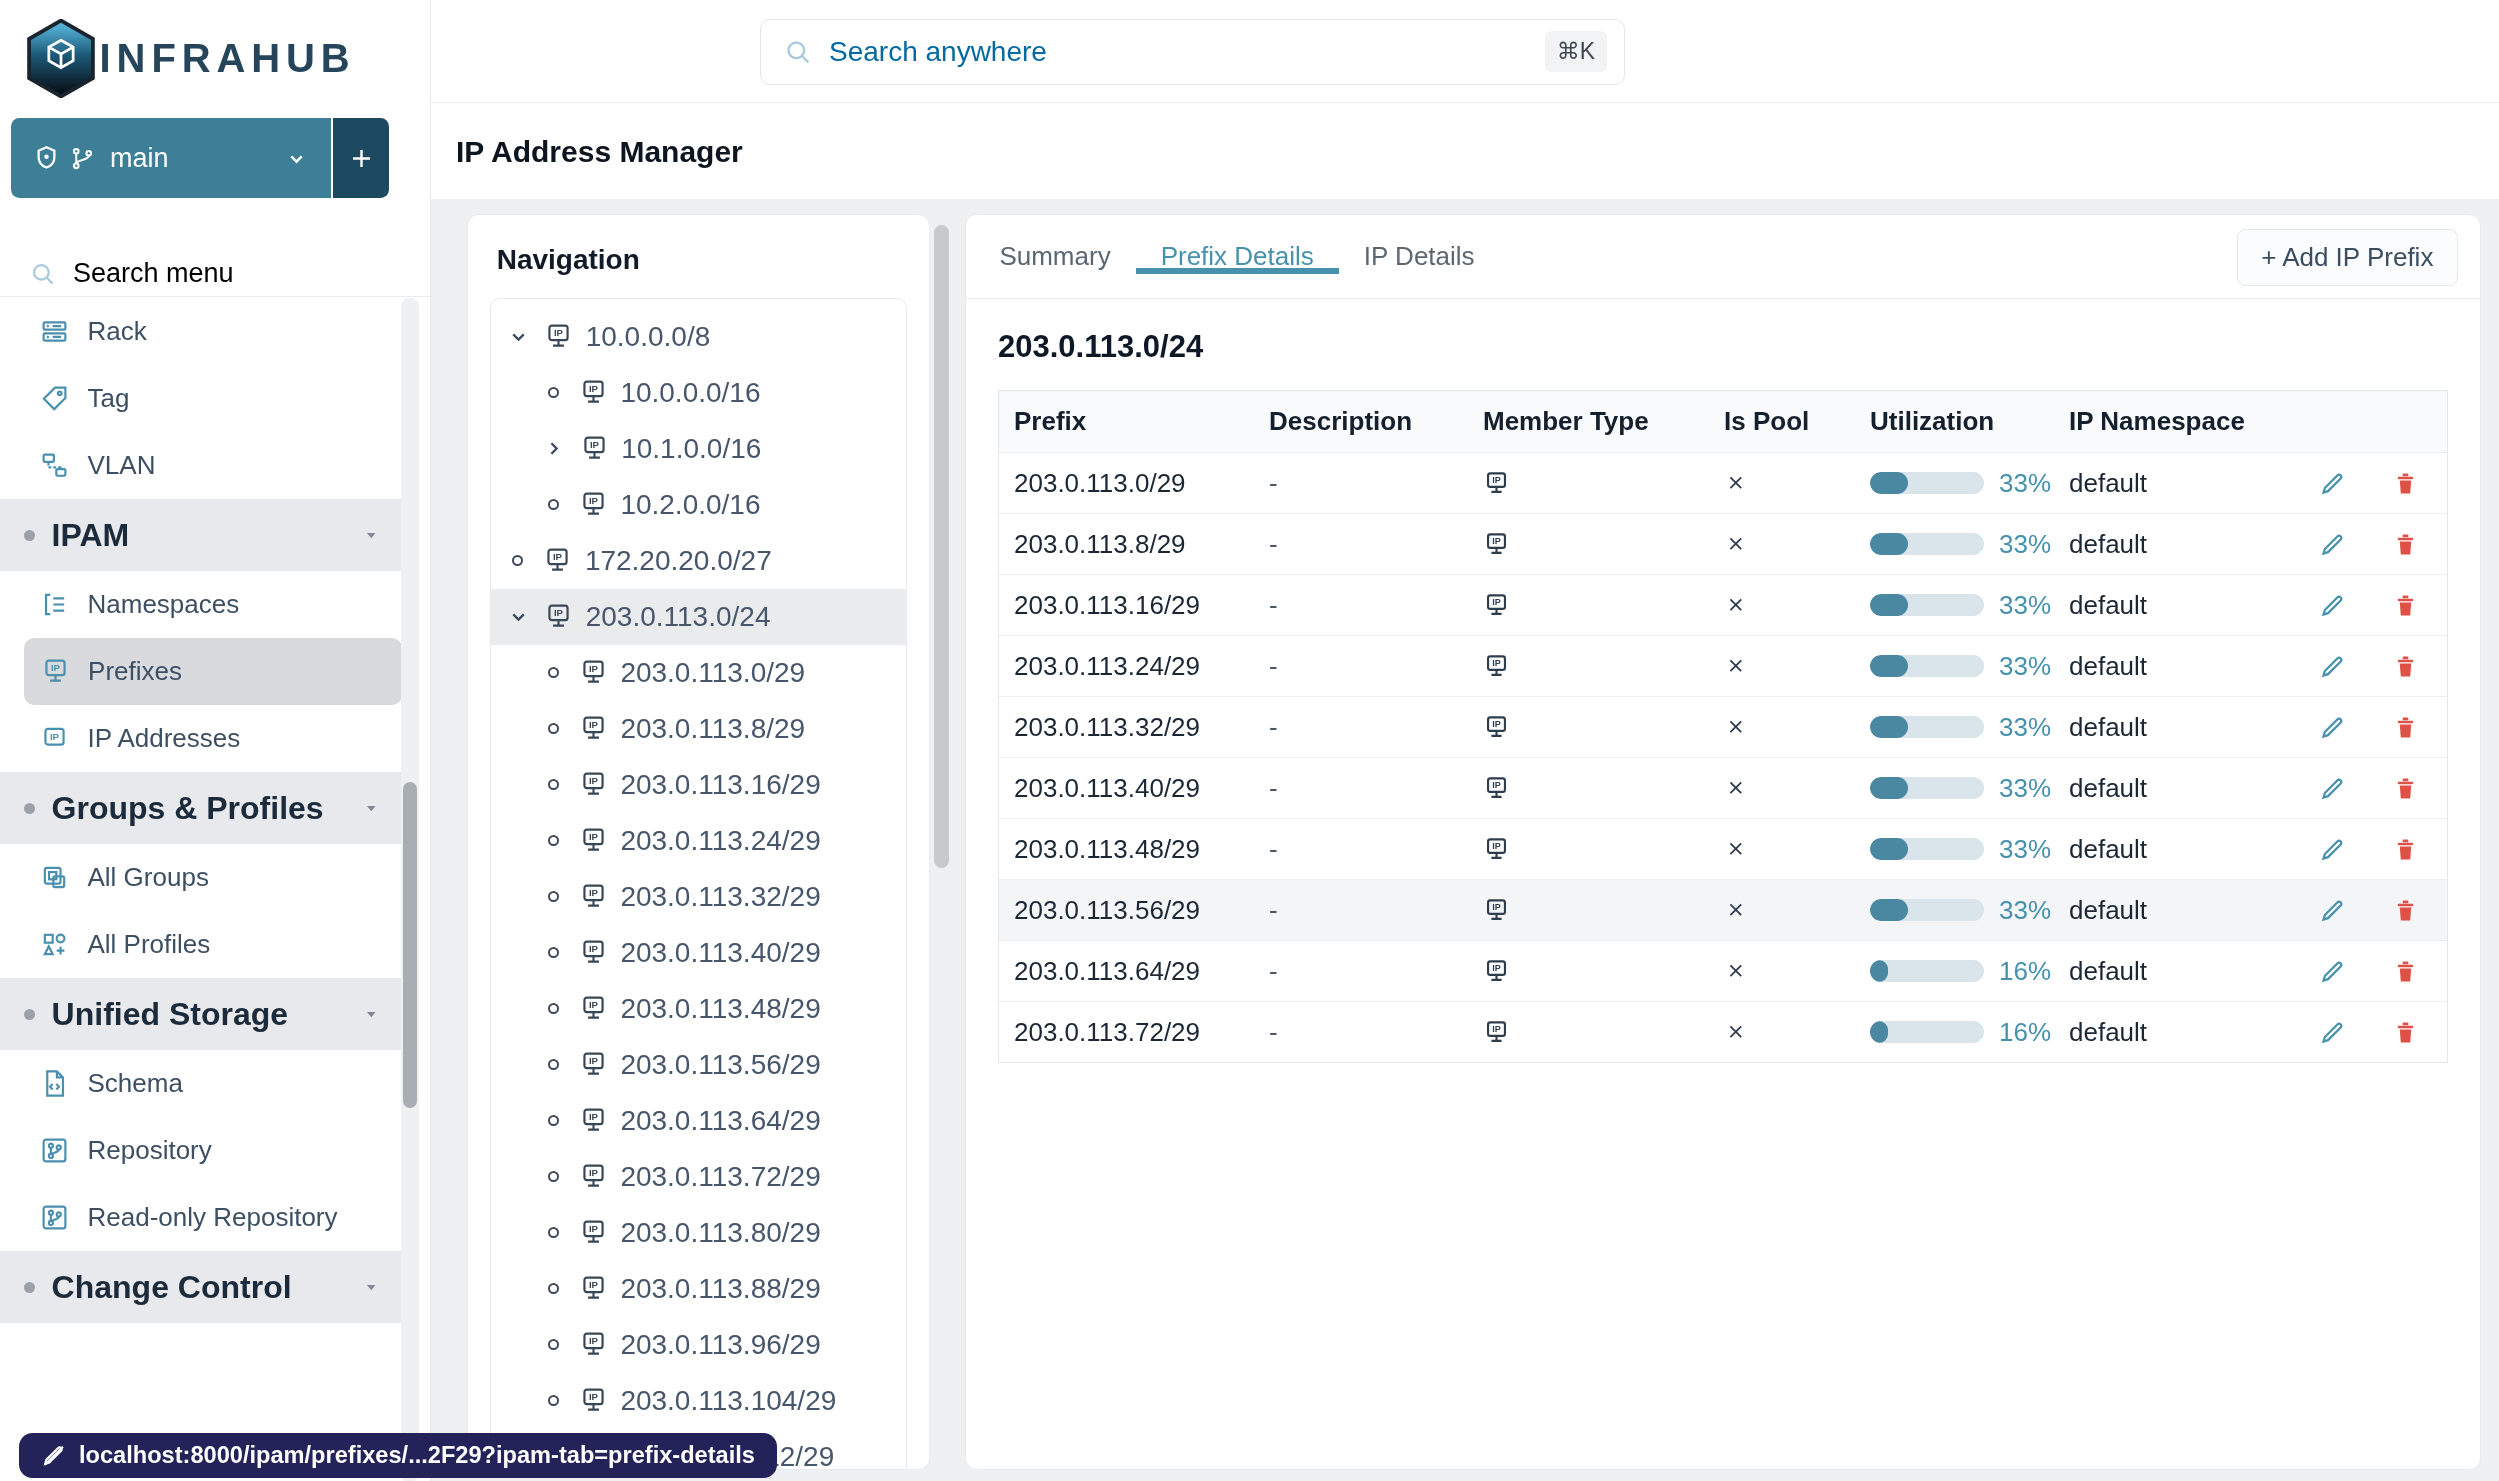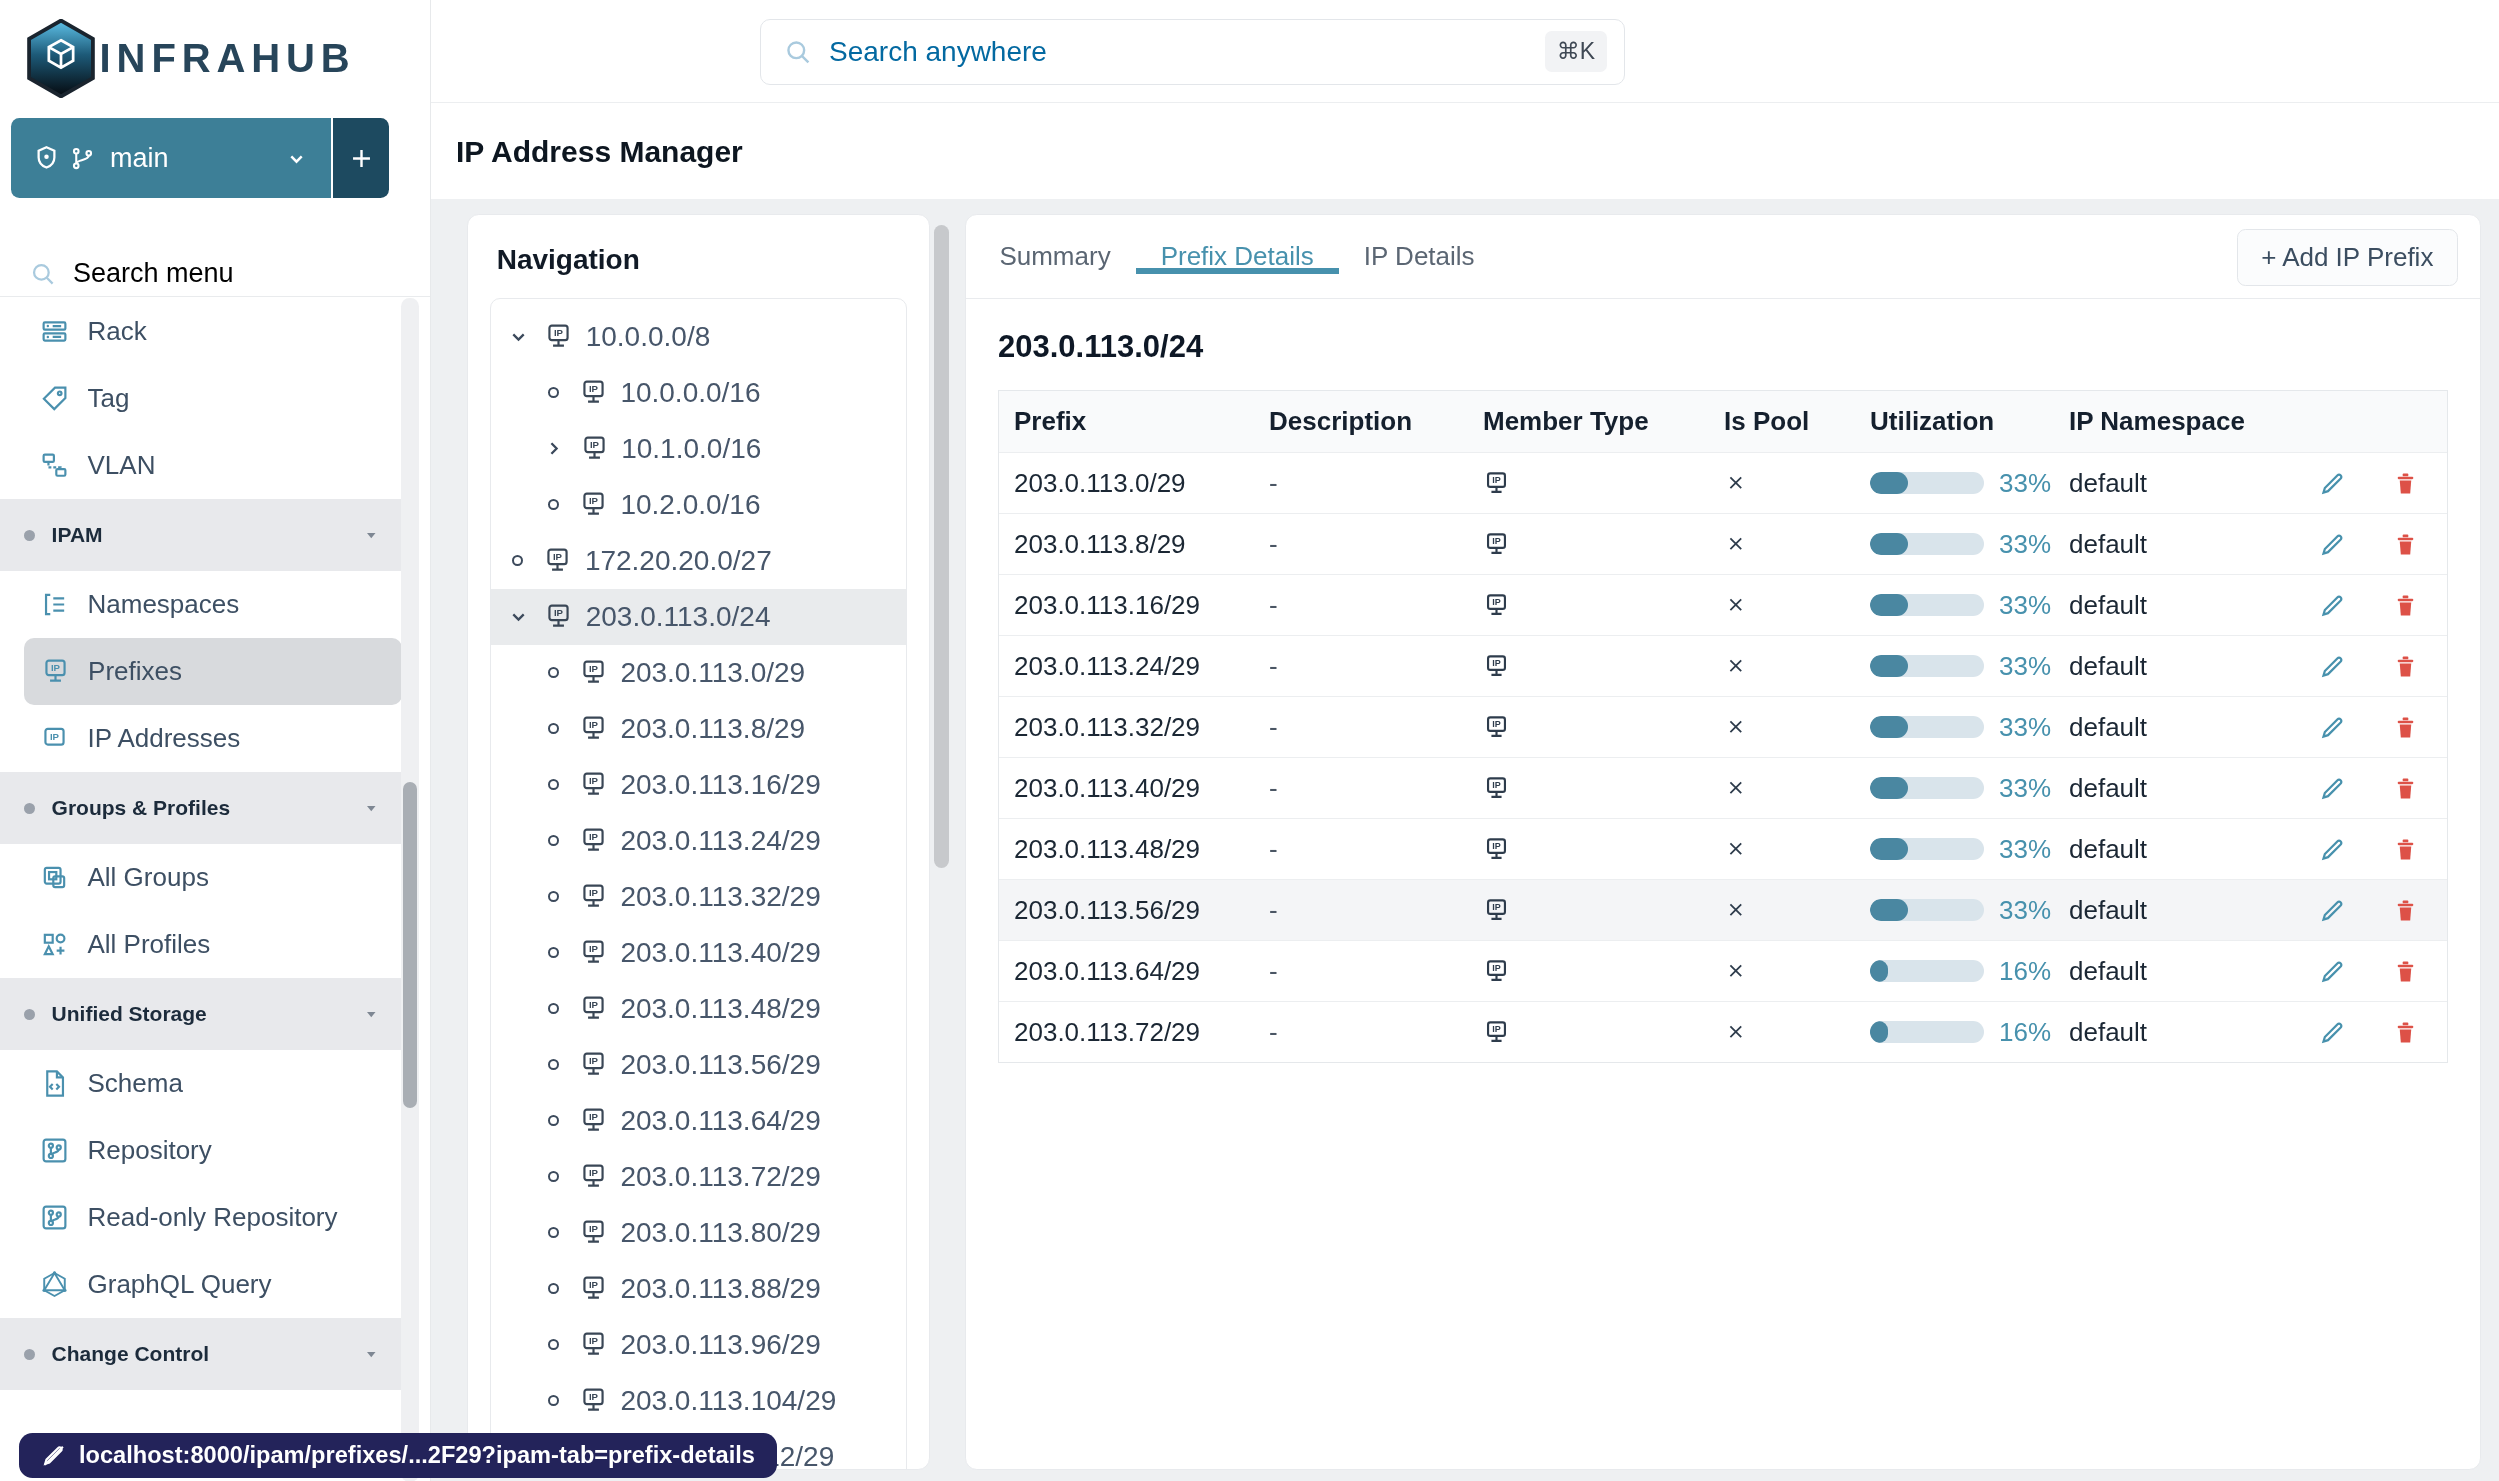--- a/index.html
+++ b/index.html
@@ -41,21 +41,21 @@
   .menu-divider { position:absolute; top:296px; left:0; width:100%; border-top:1.7px solid #e9ebed; }
   .menu { position:absolute; top:298px; left:0; width:402px; }
   .menu-item {
     height:67px; display:flex; align-items:center; gap:18.5px;
     padding-left:40px; font-size:26px; color:#3d4f63; cursor:pointer; font-weight:500;
   }
   .menu-item .micon { color:#4a90ae; width:29px; }
   .menu-item.selected { background:#d8dadd; border-radius:10px; margin:0 0 0 23.6px; padding-left:17px; }
   .menu-section {
     height:72px; background:#e8e9ec; display:flex; align-items:center; gap:17px;
-    padding:0 22px 0 23.6px; font-size:21px; font-weight:bold; color:#1c2b3b; cursor:pointer;
+    padding:0 22px 0 23.6px; font-size:32px; font-weight:bold; color:#1c2b3b; cursor:pointer;
   }
   .menu-section .dot { width:11px; height:11px; border-radius:50%; background:#9aa1ab; flex:none; }
   .menu-section .label { flex:1; }
   .menu-section .caret { color:#7e8793; }
   .side-track { position:absolute; right:11px; top:298px; width:17.7px; height:1184px; background:#eff0f2; border-radius:8.4px; }
   .side-thumb { position:absolute; right:12.6px; top:782px; width:14.3px; height:326px; background:#a9aeb4; border-radius:7.6px; cursor:grab; }
 
   
   .topbar {
     position:absolute; left:431px; top:0; right:0; height:103px; background:#fff;
@@ -358,32 +358,20 @@
           <svg width="29" height="29" viewBox="0 0 24 24" fill="none" stroke="currentColor" stroke-width="1.8">
             <rect x="3" y="3" width="18" height="18" rx="2"></rect>
             <circle cx="9" cy="8" r="1.7"></circle>
             <circle cx="9" cy="16.5" r="1.7"></circle>
             <circle cx="15.5" cy="9.5" r="1.7"></circle>
             <path d="M9 9.7v5.1M15.5 11.2c0 3-6.5 2.3-6.5 4.6"></path>
           </svg>
         </span>
         <span>Read-only Repository</span>
       </div>
-      <div class="menu-item">
-        <span class="micon">
-          <svg width="29" height="29" viewBox="0 0 24 24" fill="none" stroke="currentColor" stroke-width="1.6">
-            <polygon points="12,2.5 20.5,7.2 20.5,16.8 12,21.5 3.5,16.8 3.5,7.2"></polygon>
-            <path d="M3.5 16.8L12 2.5l8.5 14.3H3.5z"></path>
-            <circle cx="12" cy="2.5" r="1.4" fill="currentColor" stroke="none"></circle>
-            <circle cx="3.5" cy="16.8" r="1.4" fill="currentColor" stroke="none"></circle>
-            <circle cx="20.5" cy="16.8" r="1.4" fill="currentColor" stroke="none"></circle>
-          </svg>
-        </span>
-        <span>GraphQL Query</span>
-      </div>
       <div class="menu-section">
         <span class="dot"></span>
         <span class="label">Change Control</span>
         <span class="caret">
           <svg width="18.5" height="18.5" viewBox="0 0 24 24">
             <path d="M6.5 9h11L12 16z" fill="currentColor"></path>
           </svg>
         </span>
       </div>
     </nav>

